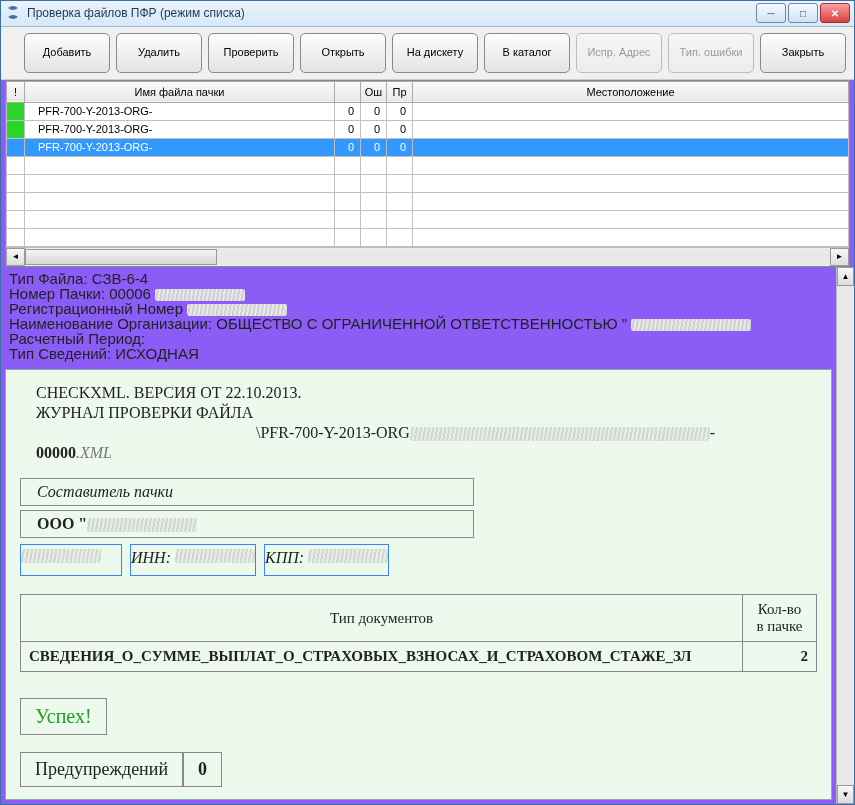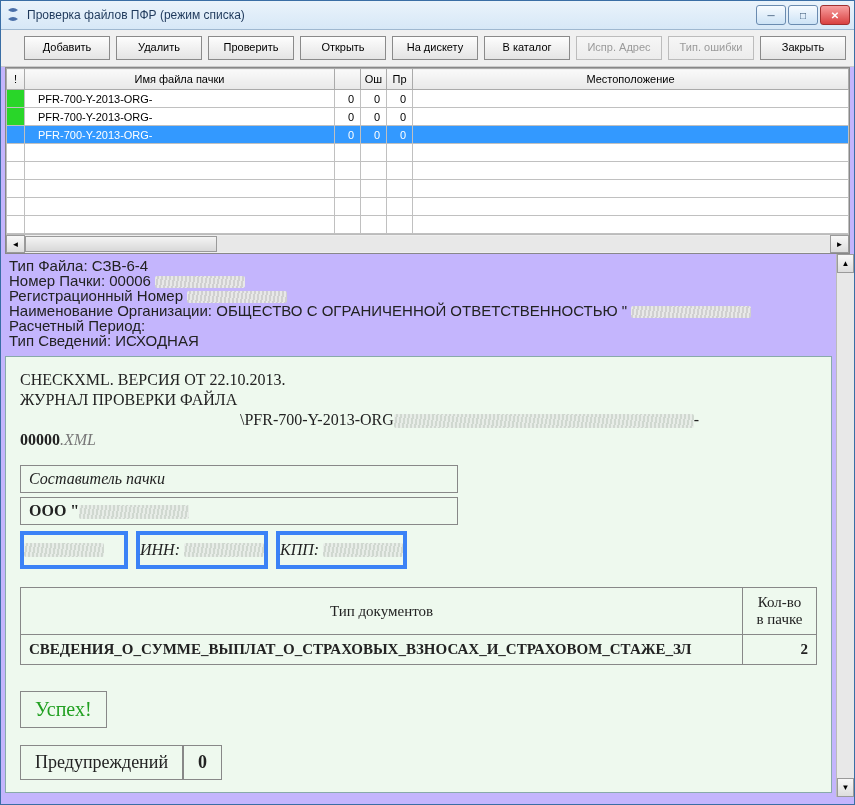--- a/index.html
+++ b/index.html
@@ -1,45 +1,45 @@
 <!DOCTYPE html>
 <html><head>
 <meta charset="utf-8">
 <style>
 html,body{margin:0;padding:0;font-family:Tahoma,Arial,sans-serif;font-size:11px;background:#fff}
-.window{width:855px;height:805px;border:1px solid #3a6ea5;box-sizing:border-box;display:flex;flex-direction:column;background:#c4b5fd}
+.window{width:855px;height:805px;border:1px solid #3a6ea5;box-sizing:border-box;display:flex;flex-direction:column;background:#8b5cf6}
 .titlebar{height:28px;background:linear-gradient(#eaf3fb,#d7e8f7);display:flex;align-items:center;padding:0 4px;border-bottom:1px solid #9fb8d0}
 .title-icon{width:16px;height:16px;margin-right:6px;display:flex;align-items:center;justify-content:center}
 .title-text{flex:1;color:#1e395b;font-size:12px}
 .win-btns{display:flex;gap:2px}
 .win-btn{width:28px;height:18px;border:1px solid #6a8bb0;border-radius:3px;background:linear-gradient(#f7fbff,#cde3f6);display:flex;align-items:center;justify-content:center;font-size:10px;color:#2b4a6b;cursor:pointer}
 .win-btn.close{background:linear-gradient(#f8a0a0,#d94040);border-color:#a03030;color:#fff;font-weight:bold}
 .toolbar{padding:6px 8px;display:flex;gap:6px;justify-content:flex-end;background:#f0f0f0;border-bottom:1px solid #ccc}
-.tbtn{min-width:72px;height:22px;font-size:11px;border:1px solid #8a8a8a;border-radius:0;background:linear-gradient(#fdfdfd,#e4e4e4);cursor:pointer;padding:0 6px;text-align:center;line-height:20px}
+.tbtn{min-width:72px;height:22px;font-size:11px;border:1px solid #8a8a8a;border-radius:5px;background:linear-gradient(#fdfdfd,#e4e4e4);cursor:pointer;padding:8px 6px;text-align:center;line-height:20px}
 .tbtn.disabled{color:#9a9a9a;border-color:#bcbcbc;background:linear-gradient(#f6f6f6,#ececec);cursor:default}
 .grid-wrap{border:1px solid #888;margin:0 4px;background:#fff}
 .grid{width:100%;border-collapse:collapse;table-layout:fixed}
 .grid th{background:linear-gradient(#fafafa,#e8e8e8);border:1px solid #aaa;font-weight:normal;height:20px;font-size:11px;text-align:center;padding:0 2px;overflow:hidden}
 .grid td{border:1px solid #c0c0c0;height:17px;padding:0 13px;font-size:11px;white-space:nowrap;overflow:hidden;text-align:left}
 .grid td.num{text-align:right}
 .grid .flag{background:#29d629;padding:0}
 .grid tr.sel td{background:#3399ff;color:#fff}
 .hscroll{height:18px;background:#eee;border-top:1px solid #bbb;display:flex;align-items:center}
 .hs-btn{width:17px;height:16px;border:1px solid #9a9a9a;background:linear-gradient(#f8f8f8,#ddd);display:flex;align-items:center;justify-content:center;font-size:8px}
 .hs-track{flex:1;height:16px;background:#e8e8e8;position:relative}
 .hs-thumb{position:absolute;left:0;top:0;height:14px;width:190px;border:1px solid #9a9a9a;background:linear-gradient(#f4f4f4,#d8d8d8)}
 .info{padding:4px 8px;font-size:15px;line-height:15px;color:#222;position:relative}
 .info .row{white-space:nowrap}
 .smudge{display:inline-block;vertical-align:middle;height:12px;background:repeating-linear-gradient(100deg,#e8e8e8 0 2px,#d0d0d0 2px 4px);border-radius:2px}
 .report{flex:1;margin:4px;border:1px solid #8aa;background:#eef9ee;overflow:auto;padding:12px 14px;font-family:"Times New Roman",serif;font-size:16px;color:#222;position:relative}
-.report .line{margin:2px 0}
+.report .line{margin:2px 16px}
 .report .serif{font-family:"Times New Roman",serif}
-.report .box{border:1px solid #888;padding:4px 8px;display:inline-block;background:transparent}
+.report .box{border:1px solid #888;padding:4px 16px;display:inline-block;background:transparent}
 .report .label-row{display:flex;gap:8px;margin:6px 0;align-items:center}
-.report .cell{border:4px solid #3b82f6;padding:4px 0;min-height:22px;display:flex;align-items:center}
+.report .cell{border:1px solid #3b82f6;padding:4px 0;min-height:22px;display:flex;}
 .doc-table{width:100%;border-collapse:collapse;margin-top:18px}
 .doc-table th,.doc-table td{border:1px solid #888;padding:6px 8px;font-size:15px;text-align:left}
 .doc-table th{font-weight:normal;text-align:center}
 .doc-table td.r{text-align:right}
 .result-row{display:flex;gap:0;margin-top:26px}
 .result-cell{border:1px solid #888;padding:6px 14px;font-size:18px}
 .success{color:#22a022;font-size:20px}
 .vscroll{width:17px;background:#eee;border-left:1px solid #bbb;display:flex;flex-direction:column}
 .vs-btn{height:17px;border:1px solid #9a9a9a;background:linear-gradient(#f8f8f8,#ddd);display:flex;align-items:center;justify-content:center;font-size:8px}
 .vs-track{flex:1;background:#e8e8e8}

